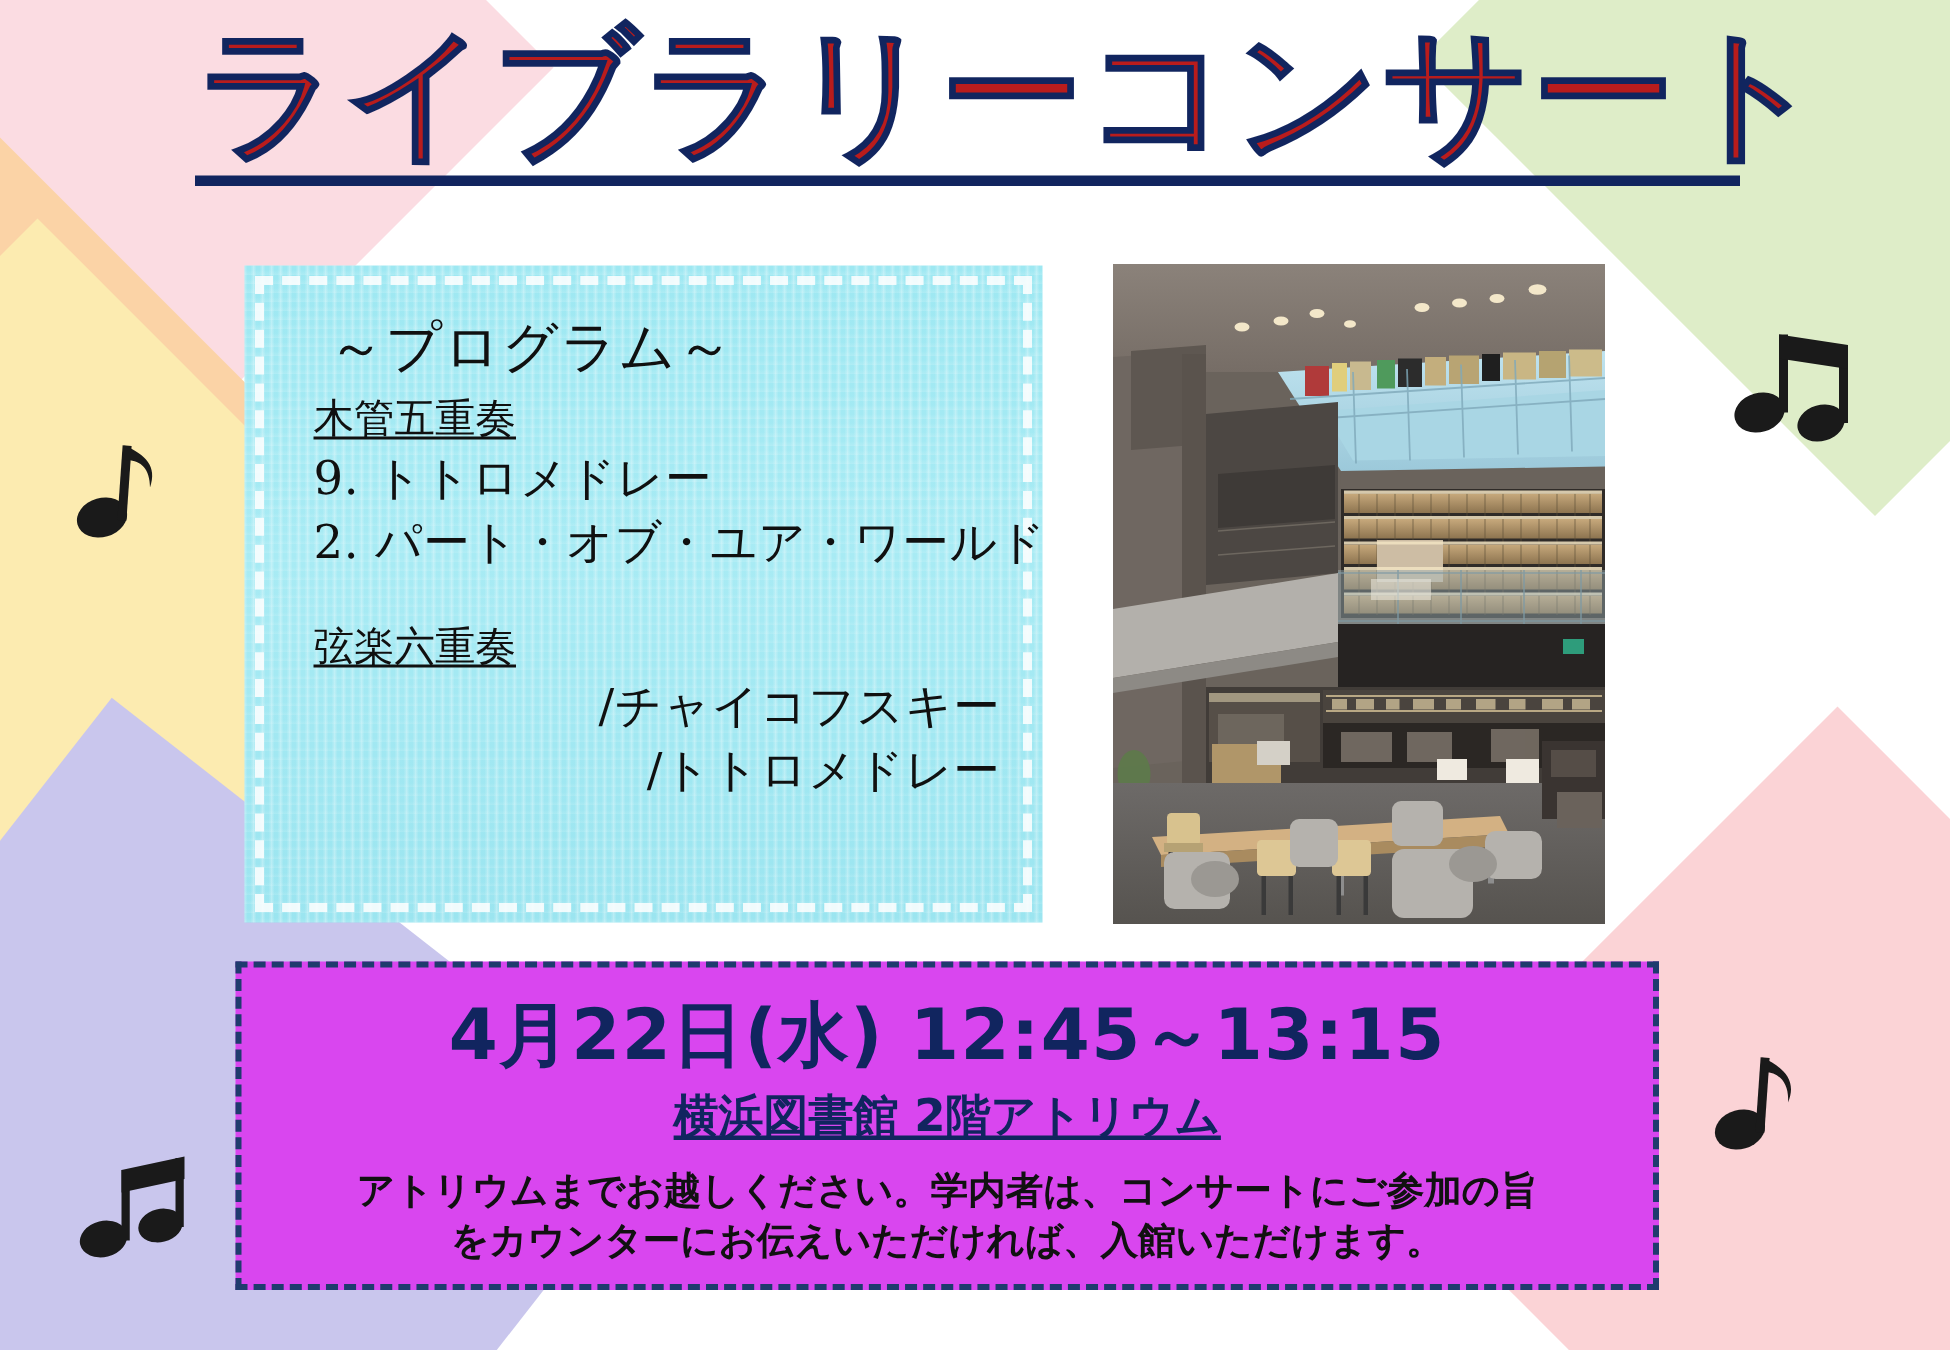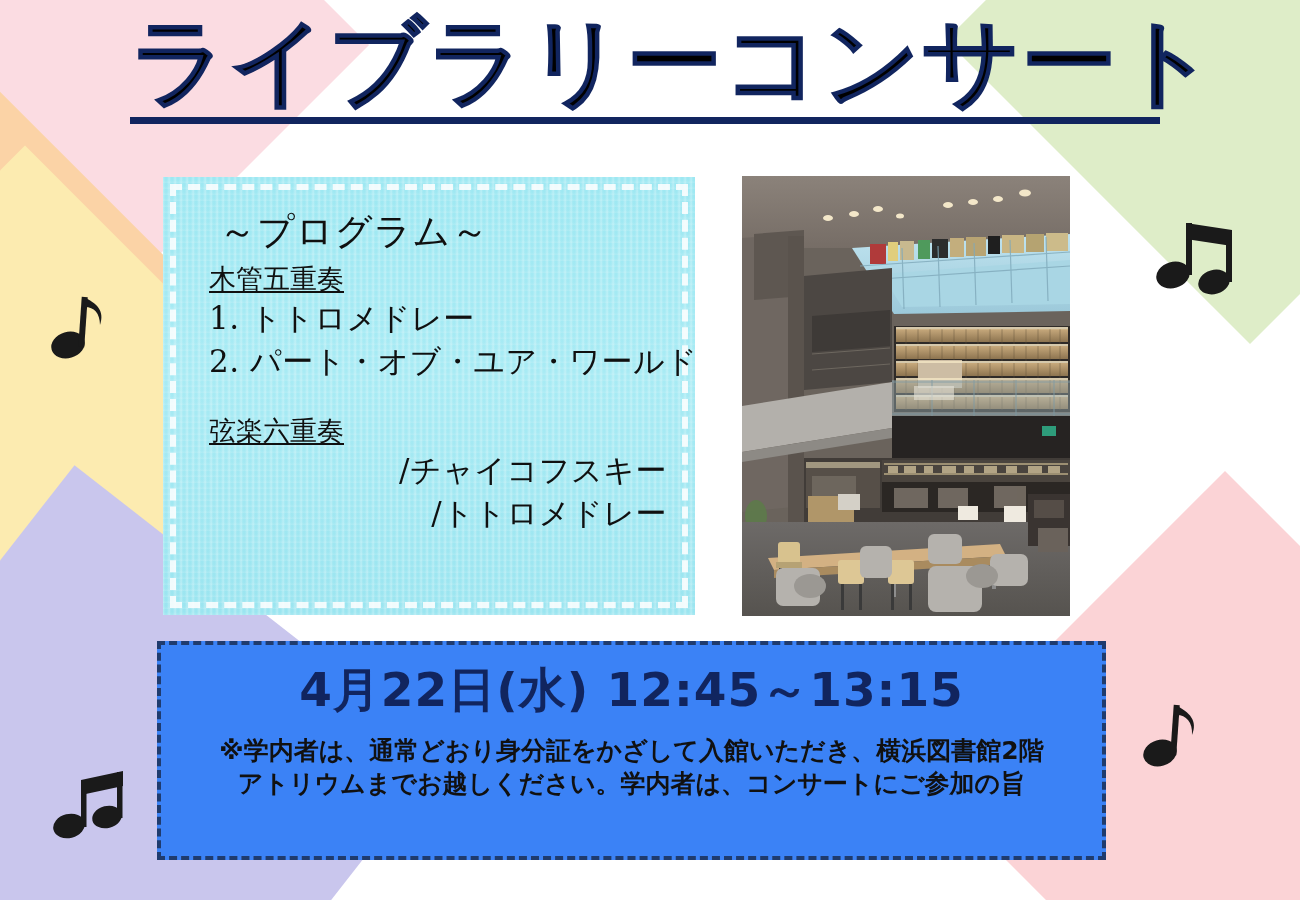--- a/index.html
+++ b/index.html
@@ -63,21 +63,21 @@
   #title-block {
     position: absolute;
     left: 130px; top: 12px;
     width: 1030px;
   }
   #title-text {
     font-family: "DejaVu Sans", "Liberation Sans", sans-serif;
     font-size: 96px;
     line-height: 1.05;
     font-weight: 700;
-    color: #000000;
+    color: #b91c1c;
     letter-spacing: 1px;
     white-space: nowrap;
     -webkit-text-stroke: 1.5px #11255F;
   }
   #title-rule {
     margin-top: 4px;
     height: 7px;
     background: #11255F;
     width: 1030px;
   }
@@ -146,21 +146,21 @@
     overflow: hidden;
     background: #6a635c;
   }
   #photo-svg { display: block; width: 328px; height: 440px; }
 
   
   #info-box {
     position: absolute;
     left: 157px; top: 641px;
     width: 949px; height: 219px;
-    background: #3b82f6;
+    background: #d946ef;
     border: 4px dashed #1F3B6E;
     box-sizing: border-box;
   }
   #info-date {
     margin-top: 14px;
     text-align: center;
     font-family: "DejaVu Sans", "Liberation Sans", sans-serif;
     font-weight: 700;
     font-size: 47px;
     color: #11255F;
@@ -249,21 +249,21 @@
     <div id="title-rule"></div>
   </div>
 
   <div id="program-card">
     <div id="program-inner">
 
       <div class="prog-head">～プログラム～</div>
 
       <div class="prog-group">木管五重奏</div>
 
-      <div class="prog-item">1.  トトロメドレー</div>
+      <div class="prog-item">9.  トトロメドレー</div>
 
       <div class="prog-item">2.  パート・オブ・ユア・ワールド</div>
 
       <div class="prog-gap"></div>
 
       <div class="prog-group">弦楽六重奏</div>
 
 
       <div class="prog-item indent">/チャイコフスキー</div>
 
@@ -486,19 +486,20 @@
       <rect x="296" y="352" width="30" height="24" fill="#6a625b"></rect>
       <rect x="262" y="330" width="22" height="16" fill="#efeae0"></rect>
       <rect x="216" y="330" width="20" height="14" fill="#efeae0"></rect>
 
       <rect x="300" y="250" width="14" height="10" fill="#2e9c7b"></rect>
     </svg>
   </div>
 
   <div id="info-box">
     <div id="info-date">4月22日(水)  12:45～13:15</div>
+    <div id="info-venue">横浜図書館  2階アトリウム</div>
     <div id="info-note">
-      <span class="note-line">※学内者は、通常どおり身分証をかざして入館いただき、横浜図書館2階</span>
       <span class="note-line">アトリウムまでお越しください。学内者は、コンサートにご参加の旨</span>
+      <span class="note-line">をカウンターにお伝えいただければ、入館いただけます。</span>
     </div>
   </div>
 
 </div>
 
 </body></html>

